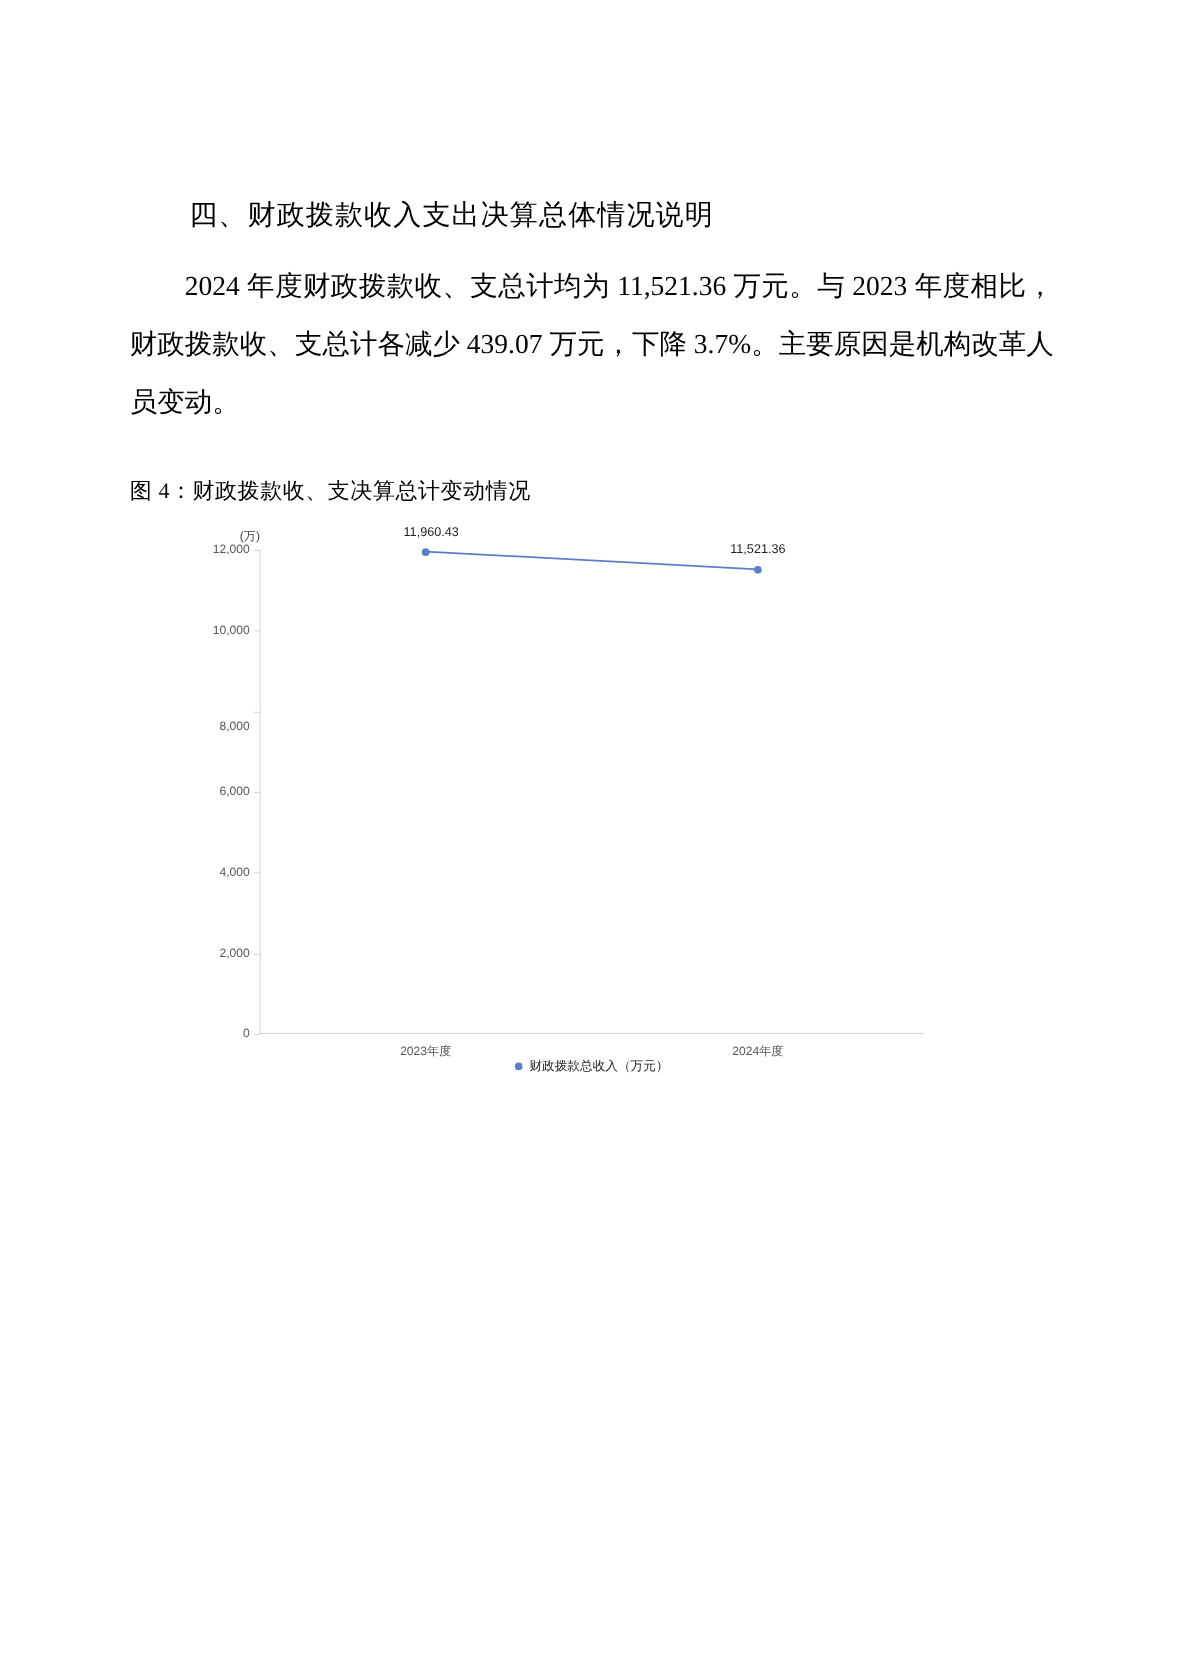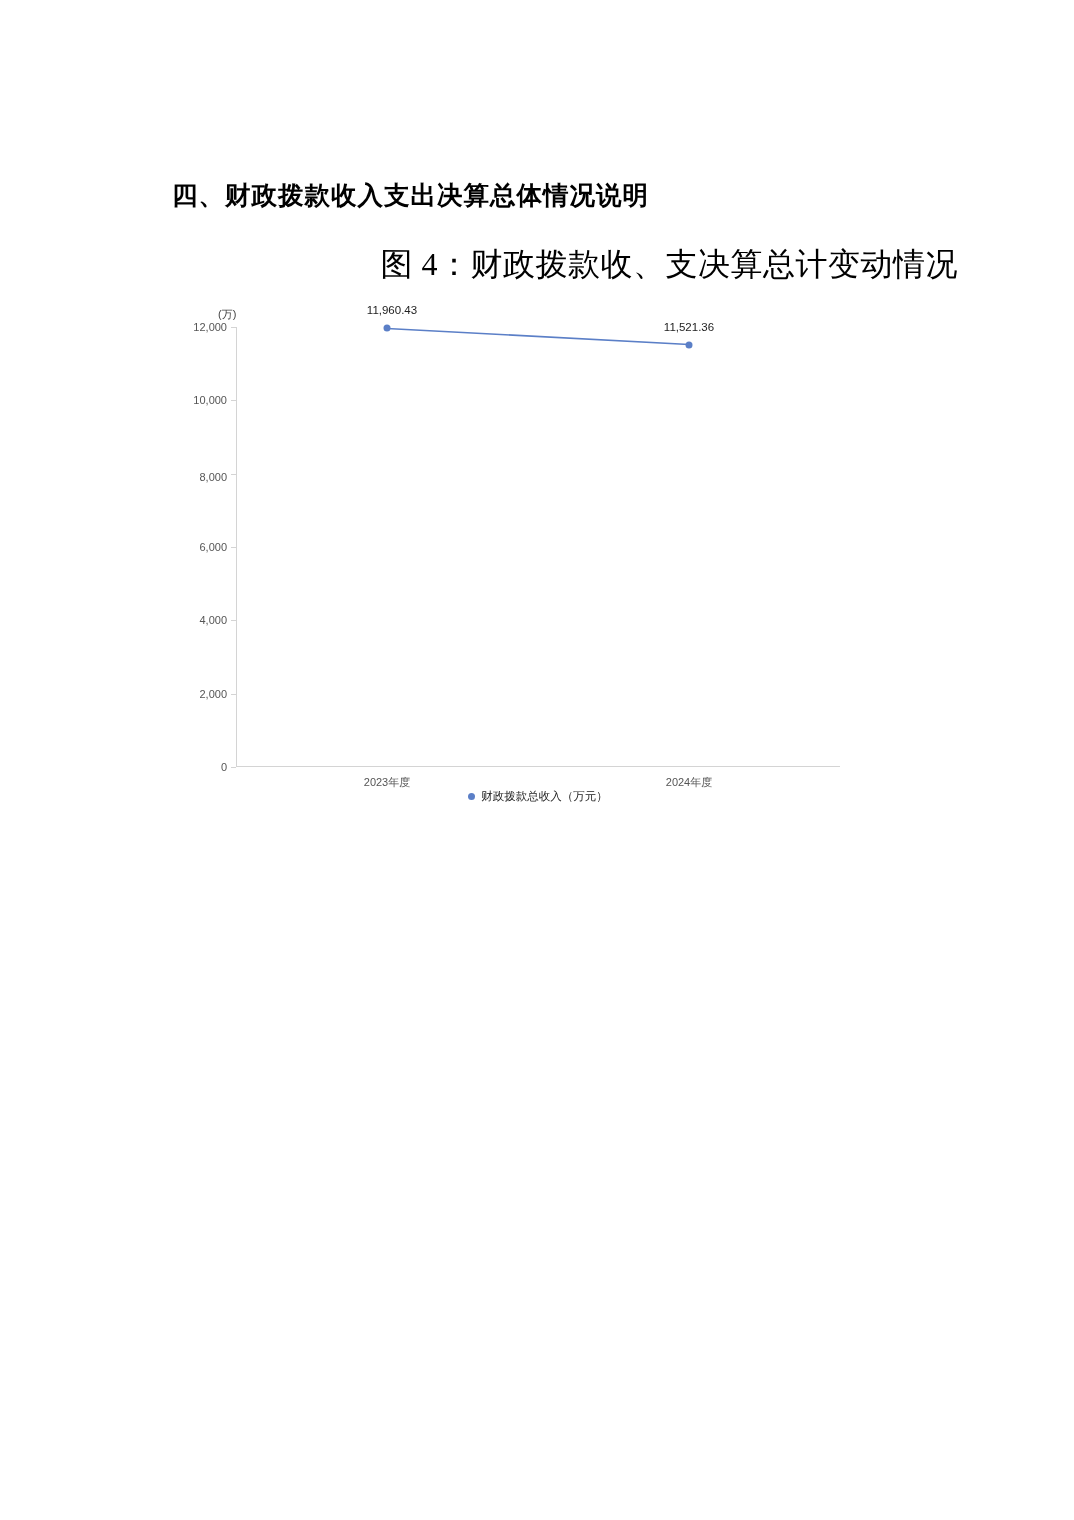--- a/index.html
+++ b/index.html
@@ -20,41 +20,41 @@
     overflow: hidden;
   }
   .content {
     position: absolute;
     left: 118px;
     top: 0;
     width: 840px;
   }
   .section-title {
     font-family: "Liberation Sans", "DejaVu Sans", sans-serif;
-    font-weight: bold;
+    font-weight: normal;
     font-size: 25.5px;
     letter-spacing: 1px;
     margin-top: 178px;
     margin-left: 54px;
   }
   p.body-text {
     font-size: 25px;
     line-height: 53px;
     margin: 16px 0 0 0;
     text-align: justify;
     text-justify: inter-ideograph;
     text-indent: 2em;
   }
   p.body-text.second {
     margin-top: 14px;
   }
   .fig-caption {
-    text-align: right;
-    font-size: 32px;
-    margin-top: 30px;
+    text-align: left;
+    font-size: 20px;
+    margin-top: 40px;
     letter-spacing: 0.5px;
   }
   
   .chart-wrap {
     position: relative;
     width: 840px;
     height: 520px;
     margin-top: 18px;
     font-family: "Liberation Sans", "DejaVu Sans", sans-serif;
   }
@@ -156,39 +156,40 @@
   }
 </style>
 </head>
 <body>
 
 <div class="page">
   <div class="content">
 
     <h2 class="section-title">四、财政拨款收入支出决算总体情况说明</h2>
 
+    <p class="body-text">2024 年度财政拨款收、支总计均为 11,521.36 万元。与 2023 年度相比，财政拨款收、支总计各减少 439.07 万元，下降 3.7%。主要原因是机构改革人员变动。</p>
 
 
     <div class="fig-caption">图 4：财政拨款收、支决算总计变动情况</div>
 
     <div class="chart-wrap">
       <div class="chart-unit">(万)</div>
 
       <div class="plot" id="plot">
         <div class="axis-left"></div>
         <div class="axis-bottom"></div>
       <div class="ytick" style="top: 440px;">0</div>
           <div class="ytick-mark" style="top: 440px;"></div>
           <div class="ytick" style="top: 366.667px;">2,000</div>
           <div class="ytick-mark" style="top: 366.667px;"></div>
           <div class="ytick" style="top: 293.333px;">4,000</div>
           <div class="ytick-mark" style="top: 293.333px;"></div>
           <div class="ytick" style="top: 220px;">6,000</div>
           <div class="ytick-mark" style="top: 220px;"></div>
-          <div class="ytick" style="top: 150px;">8,000</div>
+          <div class="ytick" style="top: 161px;">8,000</div>
           <div class="ytick-mark" style="top: 146.667px;"></div>
           <div class="ytick" style="top: 73.3333px;">10,000</div>
           <div class="ytick-mark" style="top: 73.3333px;"></div>
           <div class="ytick" style="top: 0px;">12,000</div>
           <div class="ytick-mark" style="top: 0px;"></div>
           <div class="xlabel" style="left: 151px;">2023年度</div>
           <div class="xlabel" style="left: 453px;">2024年度</div>
           <svg width="604" height="440" style="position: absolute; left: 0px; top: 0px;">
             <polyline fill="none" stroke="#5b7fc7" stroke-width="1.6" points="151,1.45089999999999 453,17.550133333333292"></polyline>
           </svg>

